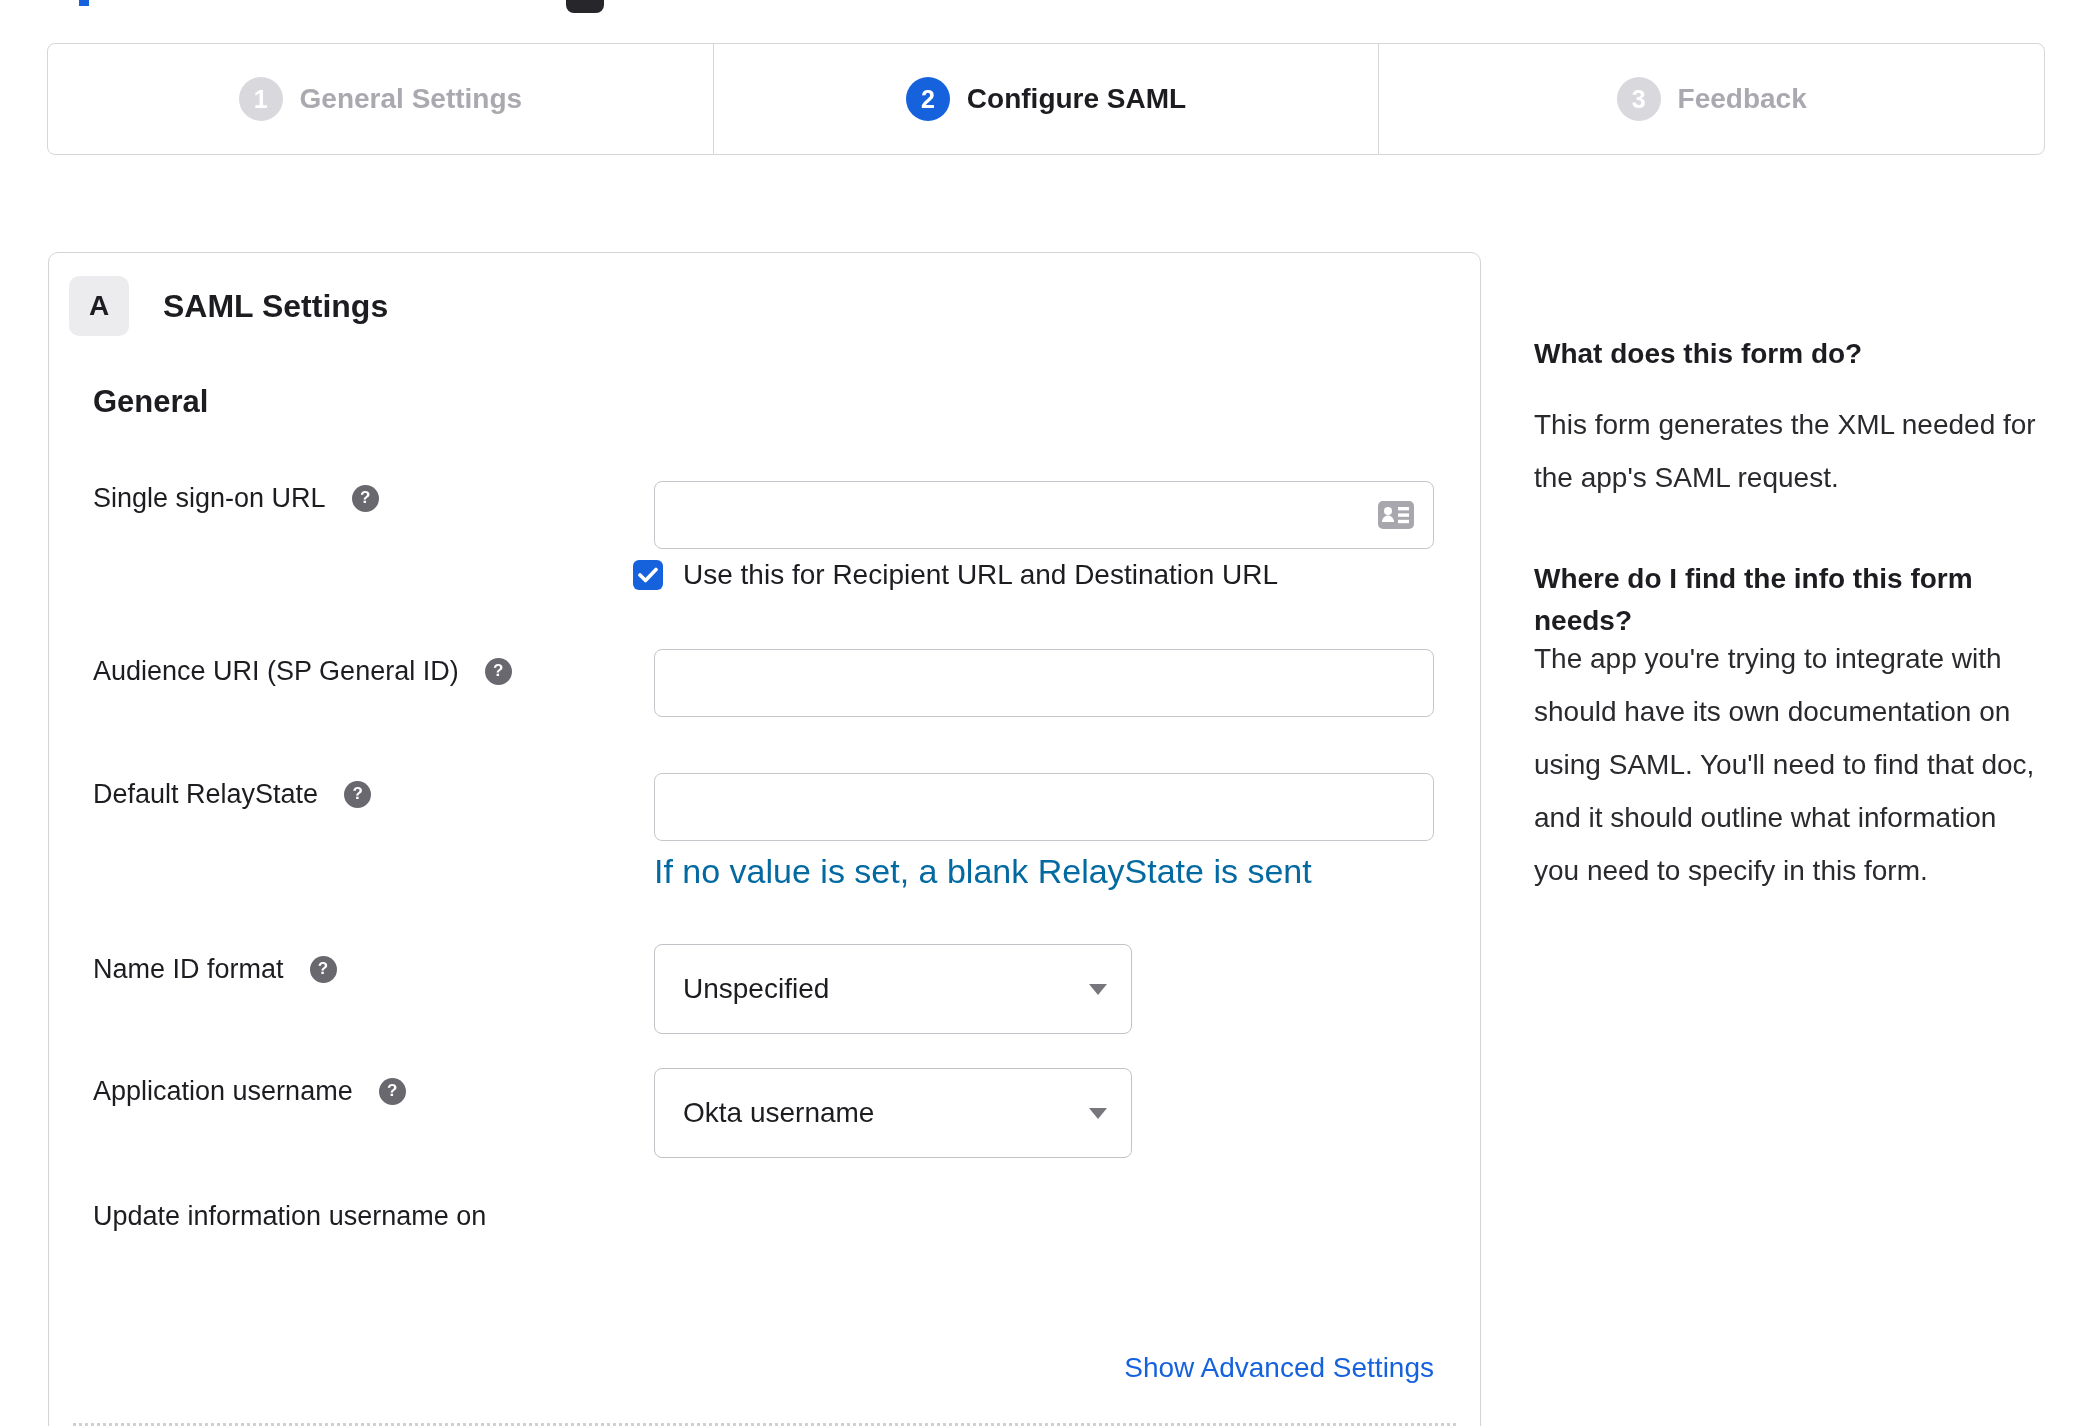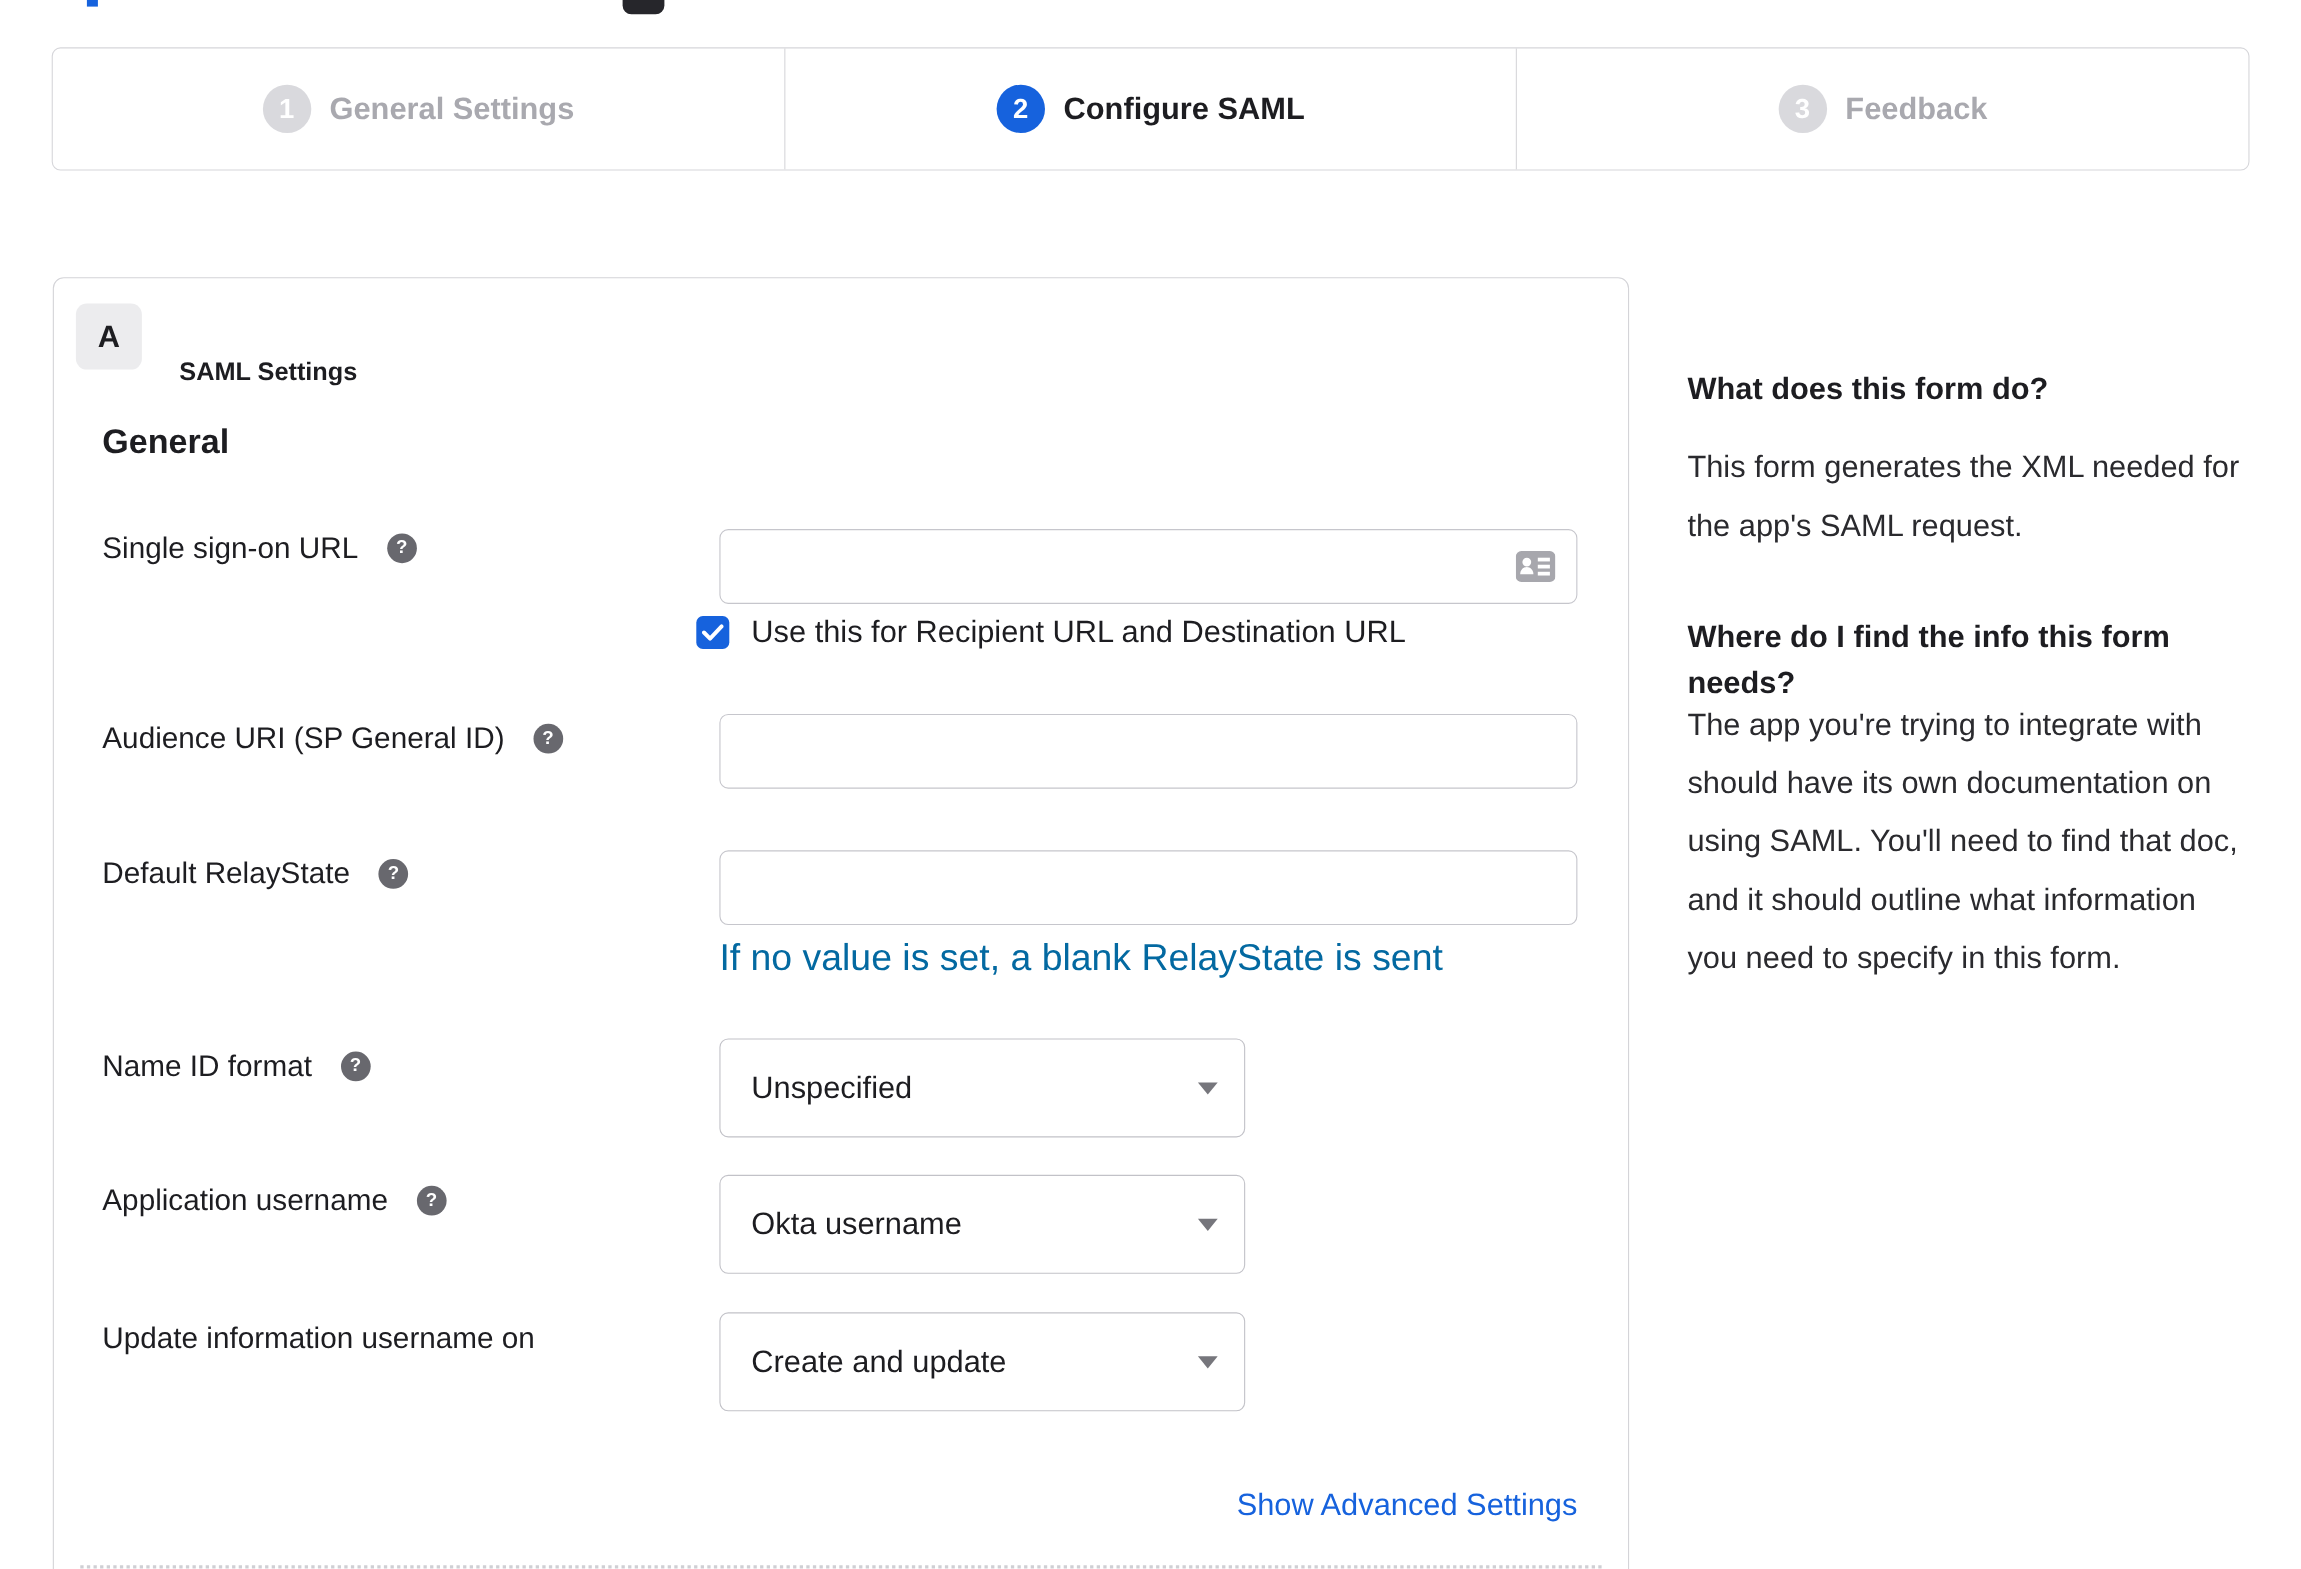--- a/index.html
+++ b/index.html
@@ -21,21 +21,21 @@
   .step-label { font-size:28px; font-weight:bold; color:#a9a9af; }
   .step.active .step-circle { background:#1662dd; }
   .step.active .step-label { color:#1d1d21; }
 
   
   .panel { position:absolute; left:48px; top:252px; width:1433px; height:1260px;
            background:#fff; border:1px solid #d4d4d8; border-radius:10px; }
   .badge-a { position:absolute; left:20px; top:23px; width:60px; height:60px; background:#ececee;
              border-radius:10px; display:flex; align-items:center; justify-content:center;
              font-size:28px; font-weight:bold; }
-  .panel-title { position:absolute; left:114px; top:36px; font-size:23px; font-weight:bold; line-height:34px;margin-top:31px; }
+  .panel-title { position:absolute; left:114px; top:36px; font-size:32px; font-weight:bold; line-height:34px; }
   .group-heading { position:absolute; left:44px; top:131px; font-size:31px; font-weight:bold; line-height:36px; }
 
   .row-label { position:absolute; left:44px; display:flex; align-items:center; gap:26px;
                font-size:27px; line-height:34px; color:#1d1d21; white-space:nowrap; }
   .help-icon { width:27px; height:27px; border-radius:50%; background:#68686e; color:#fff;
                font-size:17px; font-weight:bold; display:inline-flex; align-items:center;
                justify-content:center; flex:0 0 auto; }
 
   .text-input { position:absolute; left:605px; width:780px; height:68px; background:#fff;
                 border:1px solid #c6c6cc; border-radius:8px; font-size:28px; color:#1d1d21;
@@ -150,24 +150,20 @@
     <span class="help-icon">?</span>
   </div>
   <div class="select" style="top:815px">
     <span>Okta username</span>
     <span class="select-arrow"></span>
   </div>
 
   <div class="row-label" style="top:946px">
     <span>Update information username on</span>
   </div>
-  <div class="select" style="top:940px">
-    <span>Create and update</span>
-    <span class="select-arrow"></span>
-  </div>
 
   <a class="advanced-link" href="#">Show Advanced Settings</a>
 
   <div class="dotted-divider"></div>
 </div>
 
 <div class="sidebar">
   <div class="sb-h sb-h1">What does this form do?</div>
   <div class="sb-p sb-p1">This form generates the XML needed for the app's SAML request.</div>
   <div class="sb-h sb-h2">Where do I find the info this form needs?</div>

